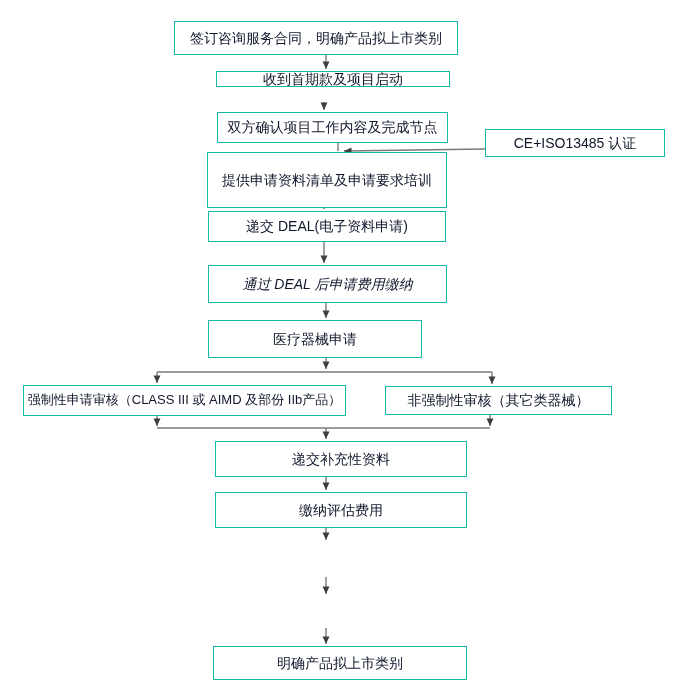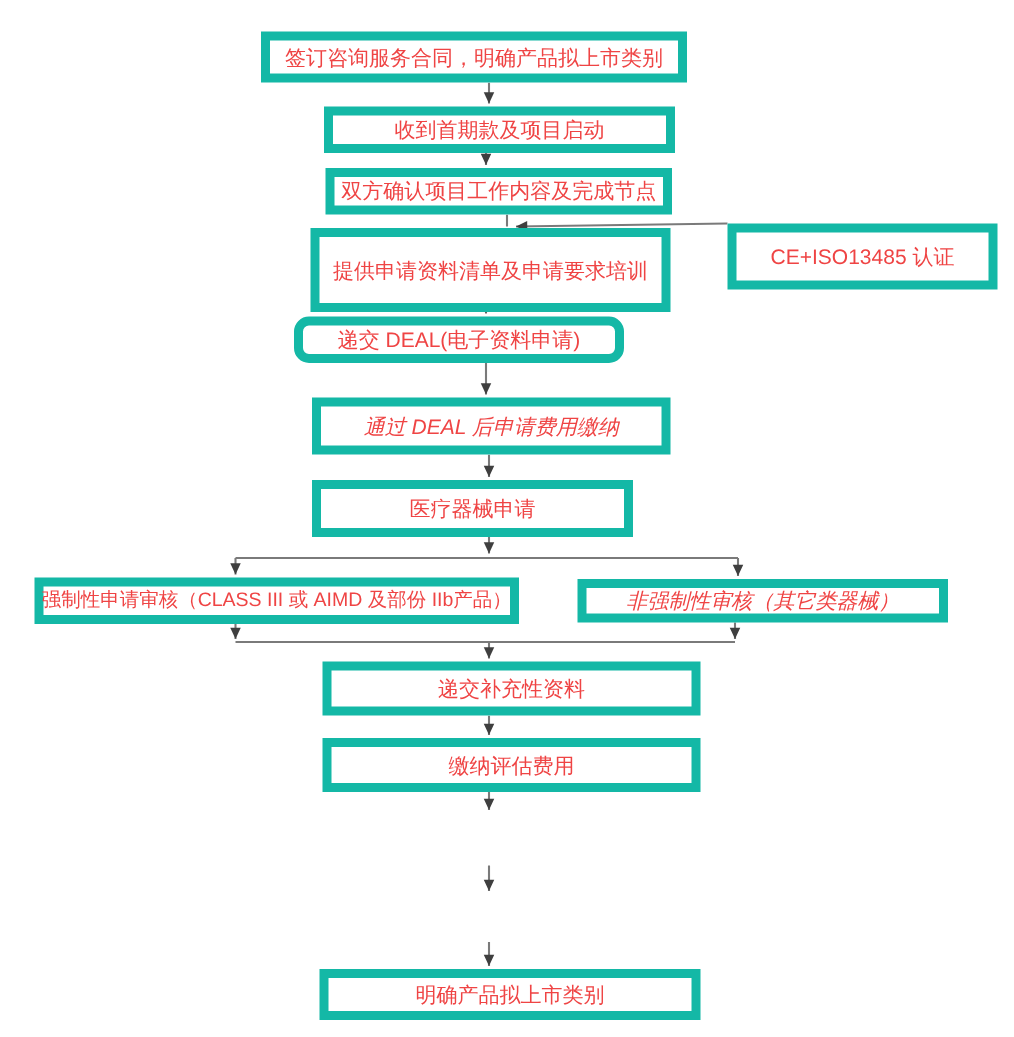--- a/index.html
+++ b/index.html
@@ -24,22 +24,22 @@
   }
   .connectors line, .connectors polyline {
     stroke: #7a7a7a;
     stroke-width: 1.4;
     fill: none;
   }
   .node {
     position: absolute;
     box-sizing: border-box;
     background: #ffffff;
-    border: 6px solid #14b8a6;
-    color: #ef4444;
+    border: 1px solid #14b8a6;
+    color: #0f172a;
     font-size: 14px;
     line-height: 1.15;
     display: flex;
     align-items: center;
     justify-content: center;
     text-align: right;
     white-space: nowrap;
   }
   .node.long-label {
     font-size: 13px;
@@ -78,37 +78,37 @@
     <line x1="326" y1="428" x2="326" y2="439" marker-end="url(#ah)"></line>
 
     <line x1="326" y1="477" x2="326" y2="490" marker-end="url(#ah)"></line>
     <line x1="326" y1="528" x2="326" y2="540" marker-end="url(#ah)"></line>
     <line x1="326" y1="577" x2="326" y2="594" marker-end="url(#ah)"></line>
     <line x1="326" y1="628" x2="326" y2="644" marker-end="url(#ah)"></line>
   </svg>
 
   <div class="node" style="left:174px; top:21px; width:284px; height:34px;">签订咨询服务合同，明确产品拟上市类别</div>
 
-  <div class="node" style="left:216px; top:71px; width:234px; height:31px;">收到首期款及项目启动</div>
+  <div class="node" style="left:216px; top:71px; width:234px; height:16px;">收到首期款及项目启动</div>
 
   <div class="node" style="left:217px; top:112px; width:231px; height:31px;">双方确认项目工作内容及完成节点</div>
 
-  <div class="node" style="left:485px; top:149px; width:180px; height:44px;">CE+ISO13485 认证</div>
+  <div class="node" style="left:485px; top:129px; width:180px; height:28px;">CE+ISO13485 认证</div>
 
   <div class="node" style="left:207px; top:152px; width:240px; height:56px;">提供申请资料清单及申请要求培训</div>
 
-  <div class="node" style="left:196px; top:211px; width:220px; height:31px;border-radius:10px;">递交 DEAL(电子资料申请)</div>
+  <div class="node" style="left:208px; top:211px; width:238px; height:31px;">递交 DEAL(电子资料申请)</div>
 
   <div class="node" style="left:208px; top:265px; width:239px; height:38px;font-style:italic;">通过 DEAL 后申请费用缴纳</div>
 
   <div class="node" style="left:208px; top:320px; width:214px; height:38px;">医疗器械申请</div>
 
   <div class="node long-label" style="left:23px; top:385px; width:323px; height:31px;">强制性申请审核（CLASS III 或 AIMD 及部份 IIb产品）</div>
 
-  <div class="node" style="left:385px; top:386px; width:247px; height:29px;font-style:italic;">非强制性审核（其它类器械）</div>
+  <div class="node" style="left:385px; top:386px; width:227px; height:29px;">非强制性审核（其它类器械）</div>
 
   <div class="node" style="left:215px; top:492px; width:252px; height:36px;">缴纳评估费用</div>
 
   <div class="node" style="left:215px; top:441px; width:252px; height:36px;">递交补充性资料</div>
 
 
 
   <div class="node" style="left:213px; top:646px; width:254px; height:34px;">明确产品拟上市类别</div>
 
 </div>

